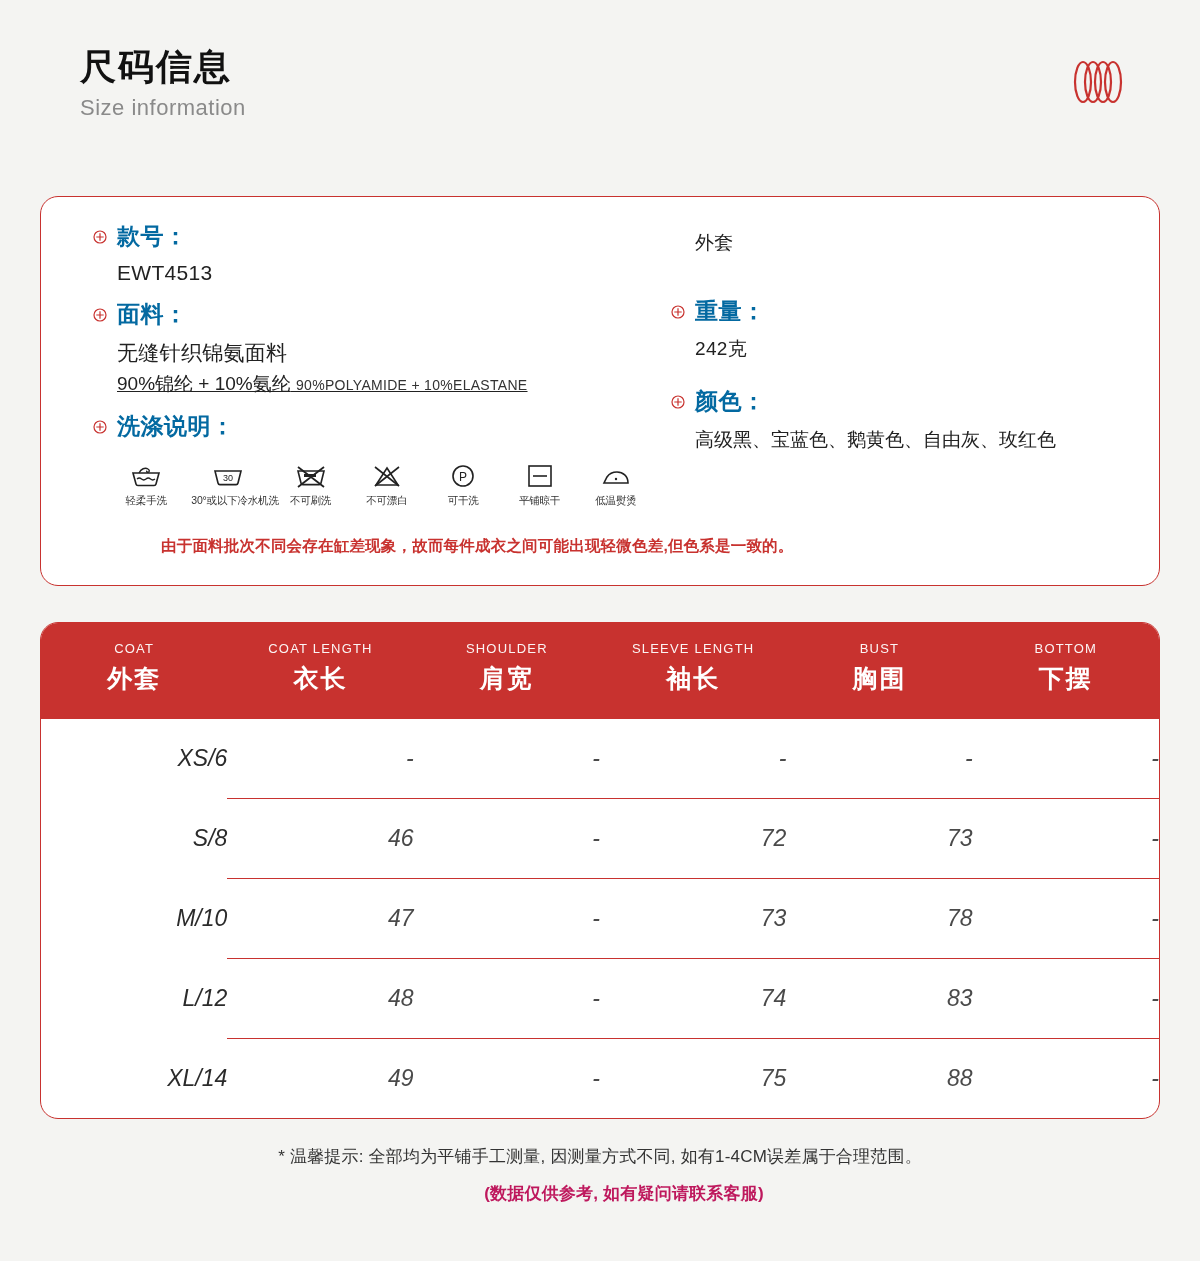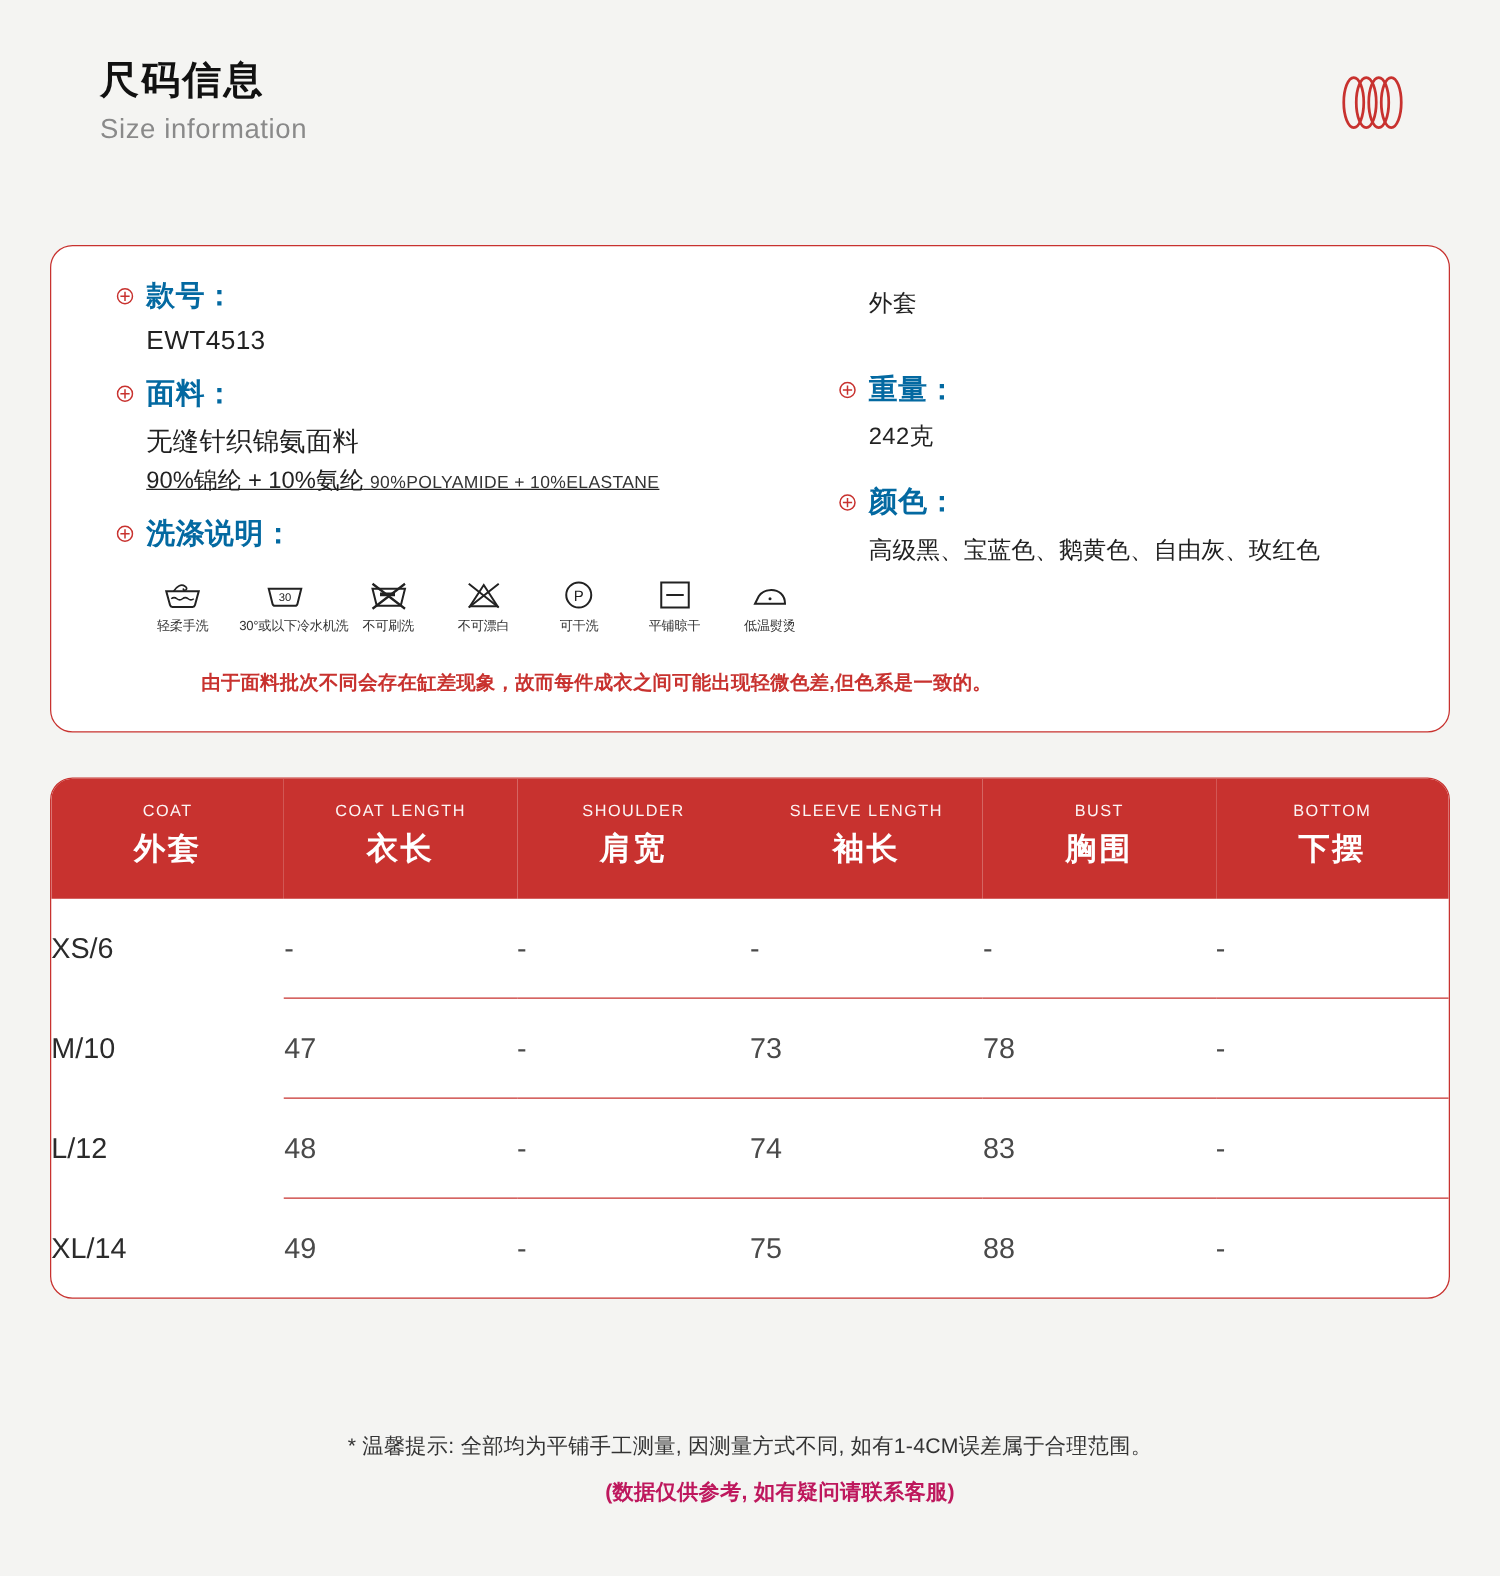--- a/index.html
+++ b/index.html
@@ -14,21 +14,21 @@
     overflow: hidden;
   }
 
   
   .header {
     position: absolute;
     left: 80px;
     top: 46px;
   }
   .header .title-cn {
-    font-size: 31px;
+    font-size: 36px;
     font-weight: bold;
     letter-spacing: 2px;
     color: #111;
     line-height: 1.15;
     margin: 0;
   }
   .header .title-en {
     font-size: 22px;
     color: #8a8a8a;
     margin-top: 8px;
@@ -171,25 +171,26 @@
     opacity: 0.95;
   }
   .th-cn {
     display: block;
     font-size: 25px;
     font-weight: bold;
     margin-top: 6px;
     letter-spacing: 2px;
   }
   table.size-table tbody td {
-    text-align: left;
+    text-align: right;
     font-size: 23px;
     color: #4a4a4a;
     padding: 26px 0;
     border-bottom: 1px solid #c8322f;
+    font-style: italic;
   }
   table.size-table tbody tr:last-child td { border-bottom: none; }
   table.size-table tbody td.size-name {
     color: #2b2b2b;
     font-size: 23px;
   }
   table.size-table tbody td:first-child { border-bottom-color: transparent; }
   table.size-table tbody tr td:first-child { border-bottom: none; }
 
   
@@ -425,20 +426,28 @@
     <tbody>
       <tr>
         <td class="size-name">XS/6</td>
         <td>-</td>
         <td>-</td>
         <td>-</td>
         <td>-</td>
         <td>-</td>
       </tr>
       <tr>
+        <td class="size-name">S/8</td>
+        <td>46</td>
+        <td>-</td>
+        <td>72</td>
+        <td>73</td>
+        <td>-</td>
+      </tr>
+      <tr>
         <td class="size-name">M/10</td>
         <td>47</td>
         <td>-</td>
         <td>73</td>
         <td>78</td>
         <td>-</td>
       </tr>
       <tr>
         <td class="size-name">L/12</td>
         <td>48</td>

